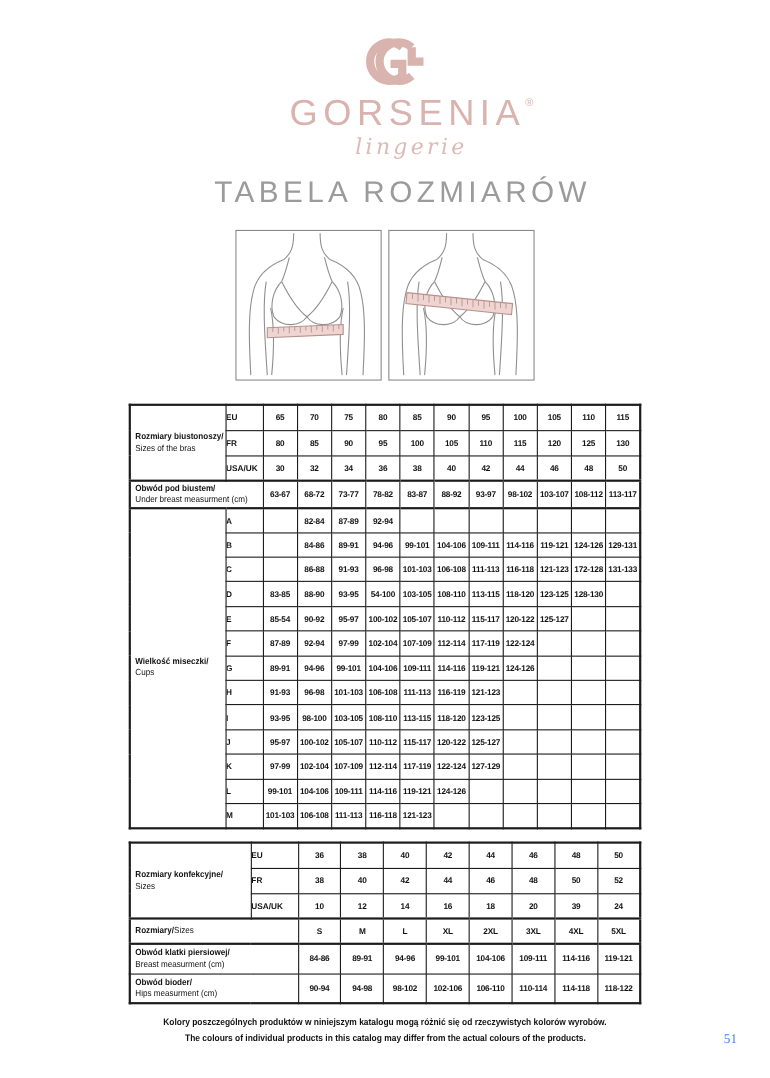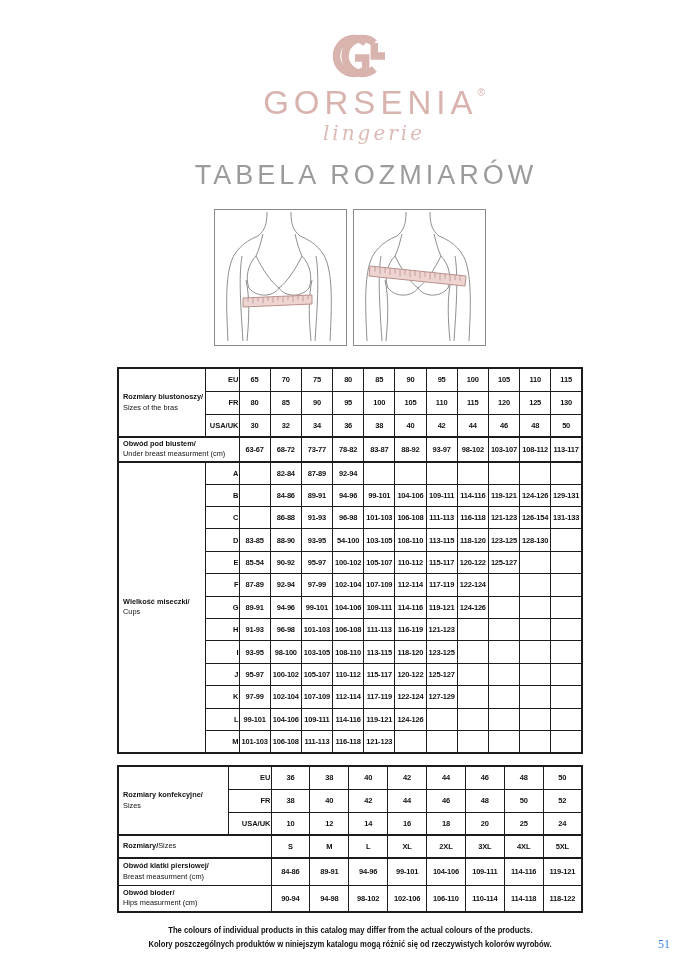--- a/index.html
+++ b/index.html
@@ -41,21 +41,21 @@
     border-collapse:collapse; table-layout:fixed;
     border:2.5px solid #1c1c1c;
   }
   .bra-table { top:367px; }
   .clothing-table { top:765px; }
   .size-table td, .size-table th {
     border:1.5px solid #1c1c1c; padding:0; vertical-align:middle; overflow:hidden;
   }
   tr.section > td, tr.section > th { border-top:2.5px solid #1c1c1c; }
   td.num { font-size:7.5px; font-weight:bold; text-align:center; letter-spacing:-0.2px; white-space:nowrap; }
-  td.sys { font-size:7.5px; font-weight:bold; text-align:right; white-space:nowrap; }
+  td.sys { font-size:7.5px; font-weight:bold; text-align:left; white-space:nowrap; }
   th.lbl { text-align:left; padding:1px 2px 1px 4px; font-weight:normal; font-size:8px; line-height:1.3; white-space:nowrap; }
   th.lbl .pl { font-weight:bold; display:block; transform:scaleX(0.92); transform-origin:left center; }
   th.lbl .en { font-weight:normal; display:block; transform:scaleX(0.92); transform-origin:left center; }
   th.lbl .wrap { display:inline-block; transform:scaleX(0.92); transform-origin:left center; }
   th.lbl .wrap .pl-i { font-weight:bold; }
   th.lbl .wrap .en-i { font-weight:normal; }
 
   
   .footer { position:absolute; top:921px; left:0; width:100%; text-align:center; }
   .footer .fl { height:14px; line-height:14px; }
@@ -249,21 +249,21 @@
           <td class="sys">C</td>
           <td class="num"></td>
           <td class="num">86-88</td>
           <td class="num">91-93</td>
           <td class="num">96-98</td>
           <td class="num">101-103</td>
           <td class="num">106-108</td>
           <td class="num">111-113</td>
           <td class="num">116-118</td>
           <td class="num">121-123</td>
-          <td class="num">126-154</td>
+          <td class="num">172-128</td>
           <td class="num">131-133</td>
         </tr>
         <tr style="height: 22.4px;">
           <td class="sys">D</td>
           <td class="num">83-85</td>
           <td class="num">88-90</td>
           <td class="num">93-95</td>
           <td class="num">54-100</td>
           <td class="num">103-105</td>
           <td class="num">108-110</td>
@@ -443,21 +443,21 @@
           <td class="num">52</td>
         </tr>
         <tr style="height: 23px;">
           <td class="sys">USA/UK</td>
           <td class="num">10</td>
           <td class="num">12</td>
           <td class="num">14</td>
           <td class="num">16</td>
           <td class="num">18</td>
           <td class="num">20</td>
-          <td class="num">25</td>
+          <td class="num">39</td>
           <td class="num">24</td>
         </tr>
         <tr class="section" style="height: 23px; padding-left: 31px;">
           <th class="lbl inline" colspan="2"><span class="wrap"><span class="pl-i">Rozmiary/</span><span class="en-i">Sizes</span></span></th>
           <td class="num">S</td>
           <td class="num">M</td>
           <td class="num">L</td>
           <td class="num">XL</td>
           <td class="num">2XL</td>
           <td class="num">3XL</td>
@@ -489,18 +489,18 @@
           <td class="num">102-106</td>
           <td class="num">106-110</td>
           <td class="num">110-114</td>
           <td class="num">114-118</td>
           <td class="num">118-122</td>
         </tr>
       </tbody>
     </table>
 
   <footer class="footer">
+    <div class="fl"><span class="cond">Kolory poszczególnych produktów w niniejszym katalogu mogą różnić się od rzeczywistych kolorów wyrobów.</span></div>
     <div class="fl"><span class="cond">The colours of individual products in this catalog may differ from the actual colours of the products.</span></div>
-    <div class="fl"><span class="cond">Kolory poszczególnych produktów w niniejszym katalogu mogą różnić się od rzeczywistych kolorów wyrobów.</span></div>
   </footer>
 
   <div class="page-number">51</div>
 </div>
 
 </body></html>

